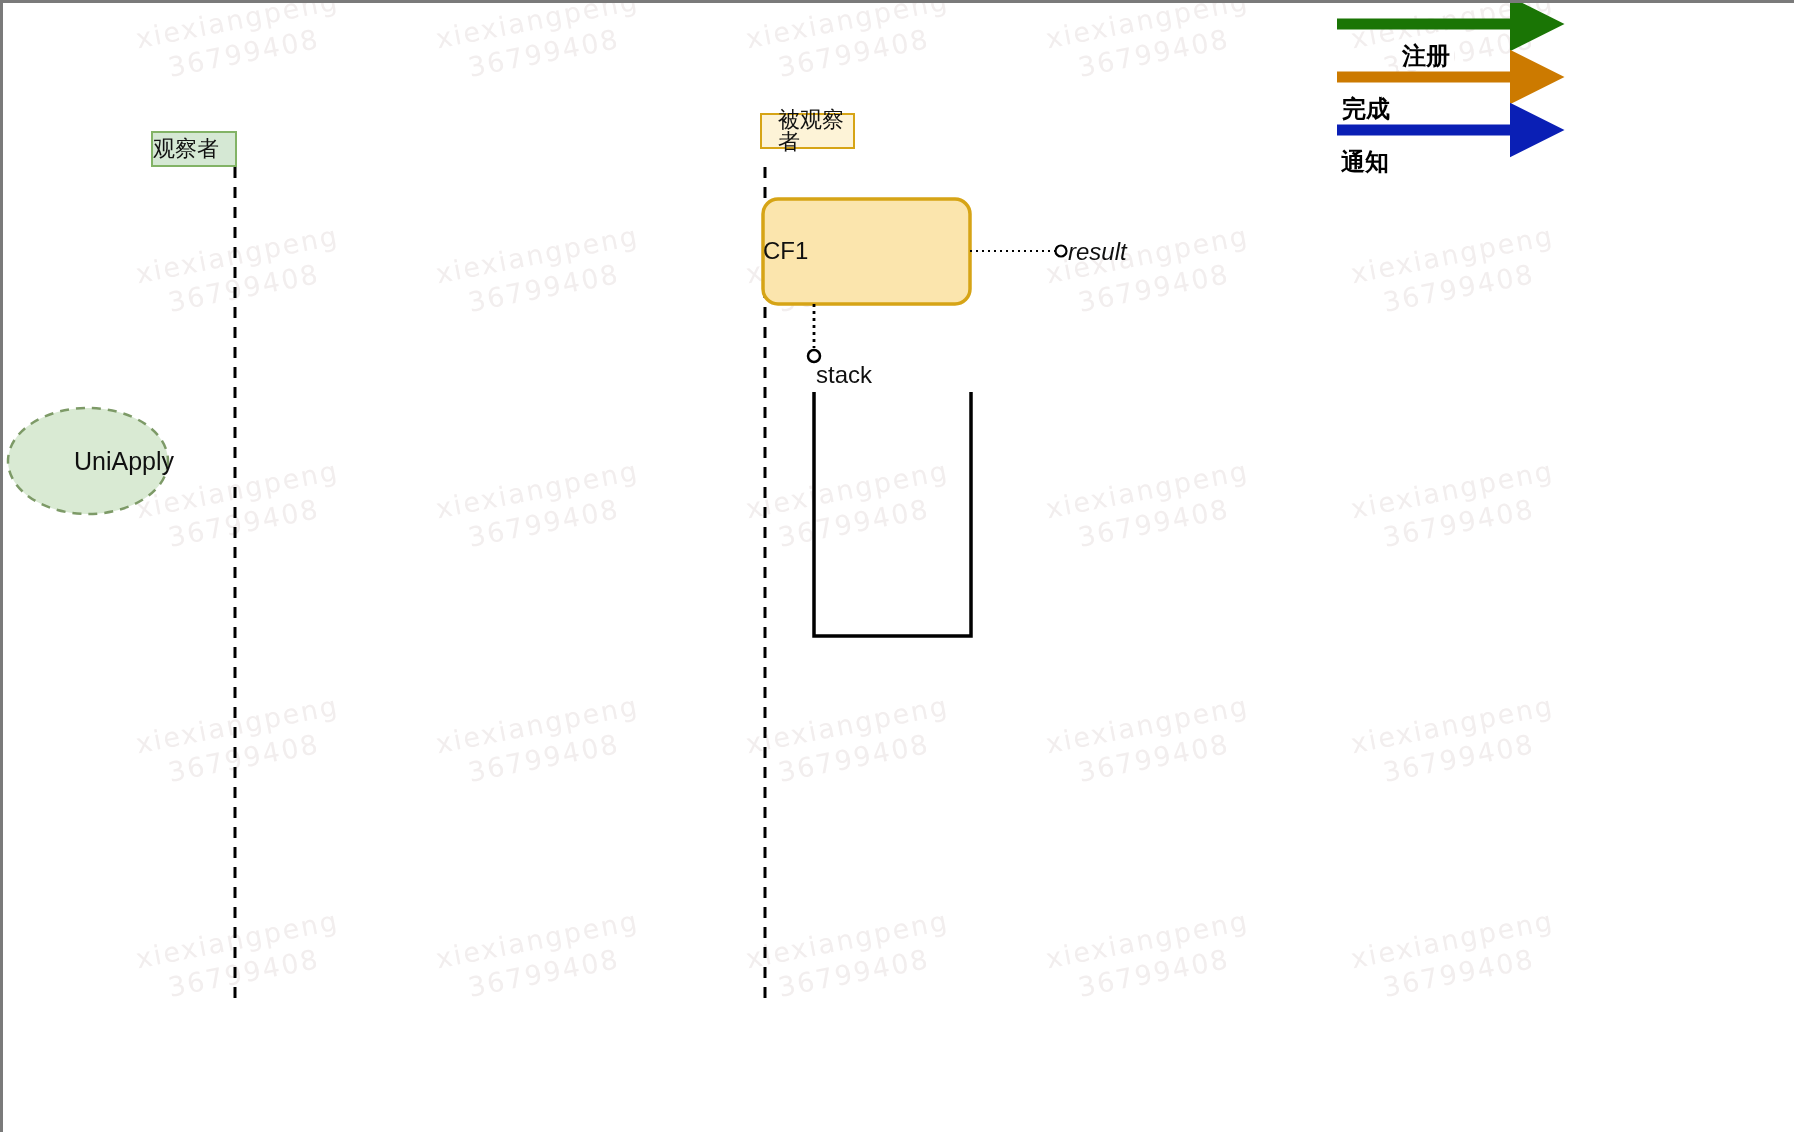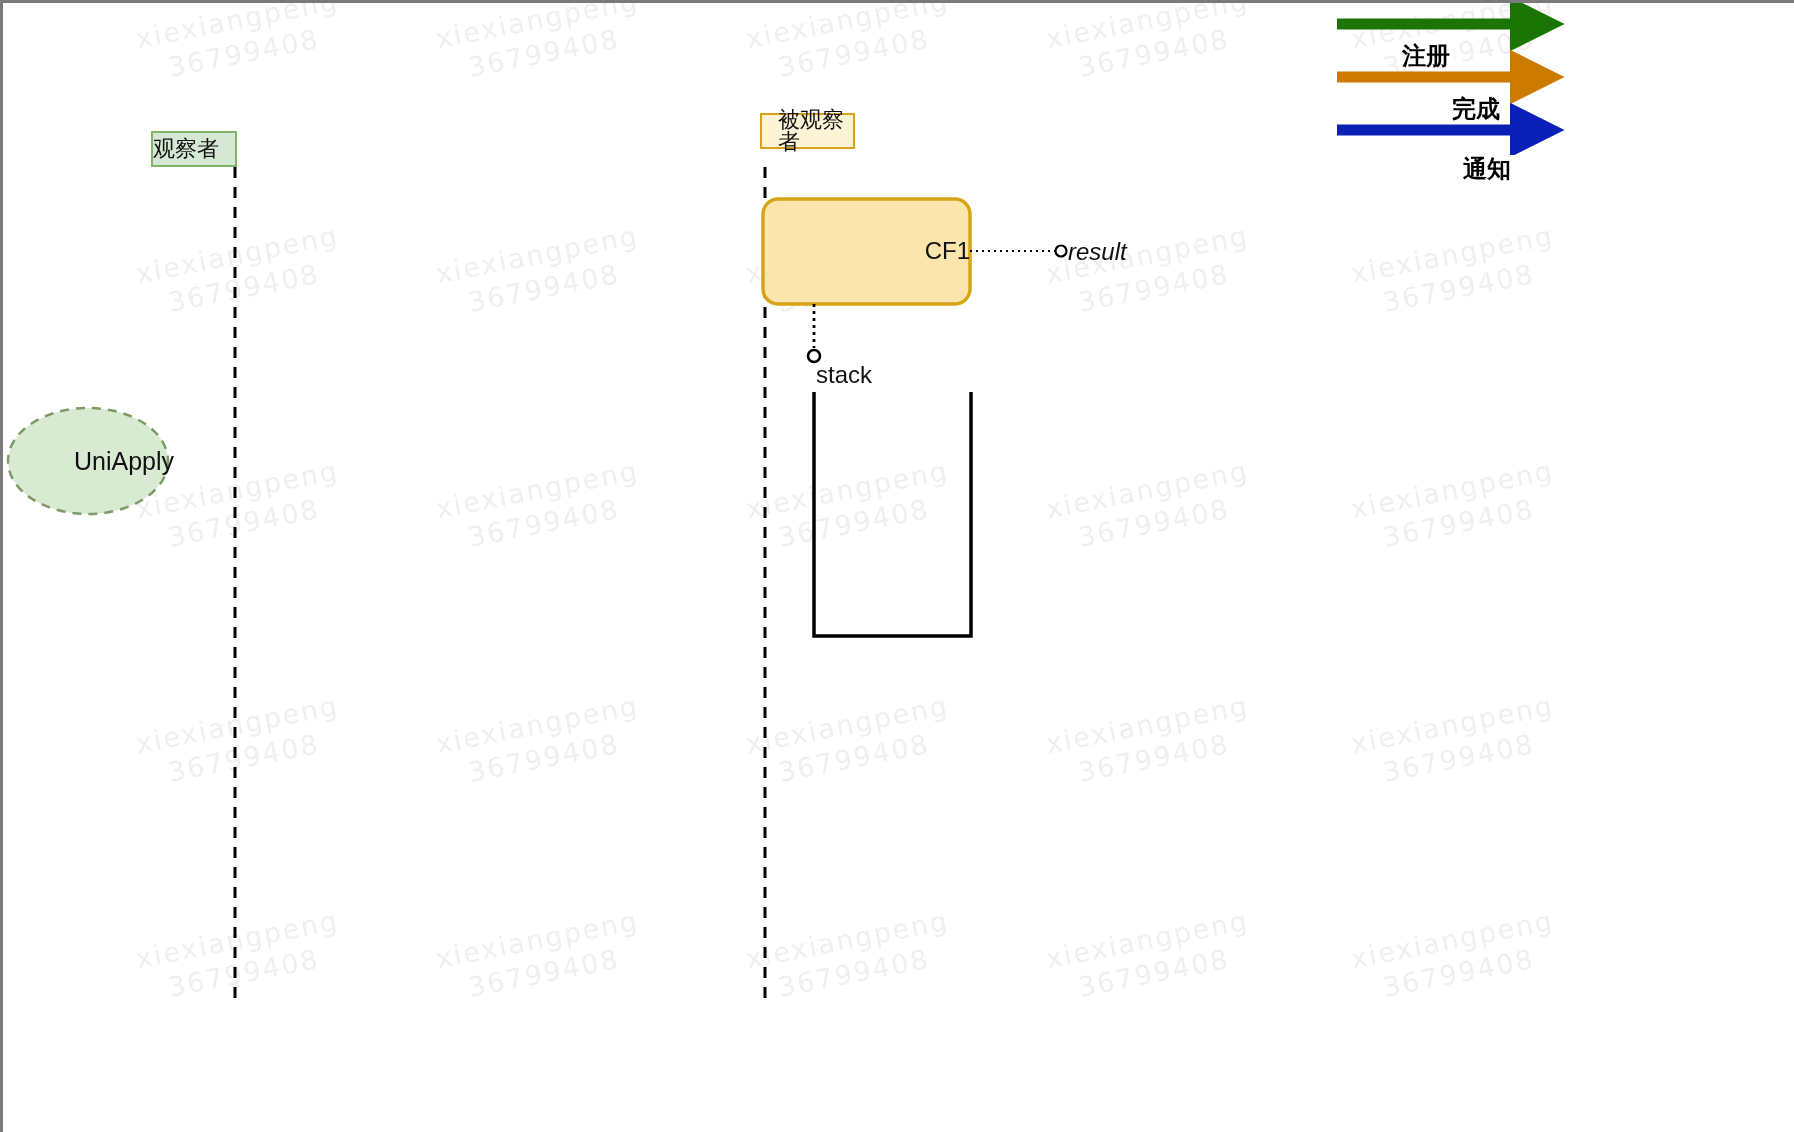--- a/index.html
+++ b/index.html
@@ -178,40 +178,40 @@
   <div class="layer" style="inset:0;">
 
     <div class="participant observer" style="left:148px; top:128px; width:86px; height:36px;">
       <span>观察者</span>
     </div>
 
     <div class="participant subject" style="left:757px; top:110px; width:95px; height:36px;padding-left:16px;">
       <span>被观察者</span>
     </div>
 
-    <div class="node-label" style="left:760px; top:234px; width:207px; text-align:right;">
+    <div class="node-label" style="left:760px; top:234px; width:207px; text-align:left;">
       <span>CF1</span>
     </div>
 
     <div class="ellipse-label" style="left:5px; top:444px; width:160px; text-align:center;padding-left:36px;">
       <span>UniApply</span>
     </div>
 
     <div class="node-label" style="left:1065px; top:235px;font-style:italic;">
       <span>result</span>
     </div>
 
     <div class="node-label" style="left:781px; top:358px;margin-left:32px;">
       <span>stack</span>
     </div>
 
     <div class="legend-label" style="left:1334px; top:9px; width:178px; text-align:center;">
       <span style="background:#ffffff; padding:0 4px;">注册</span>
     </div>
-    <div class="legend-label" style="left:1384px; top:62px; width:178px; text-align:center;">
+    <div class="legend-label" style="left:1274px; top:62px; width:178px; text-align:center;">
       <span style="background:#ffffff; padding:0 4px;">完成</span>
     </div>
-    <div class="legend-label" style="left:1334px; top:122px; width:178px; text-align:right;">
+    <div class="legend-label" style="left:1334px; top:115px; width:178px; text-align:left;">
       <span style="background:#ffffff; padding:0 4px;">通知</span>
     </div>
 
   </div>
 </div>
 
 </body></html>

